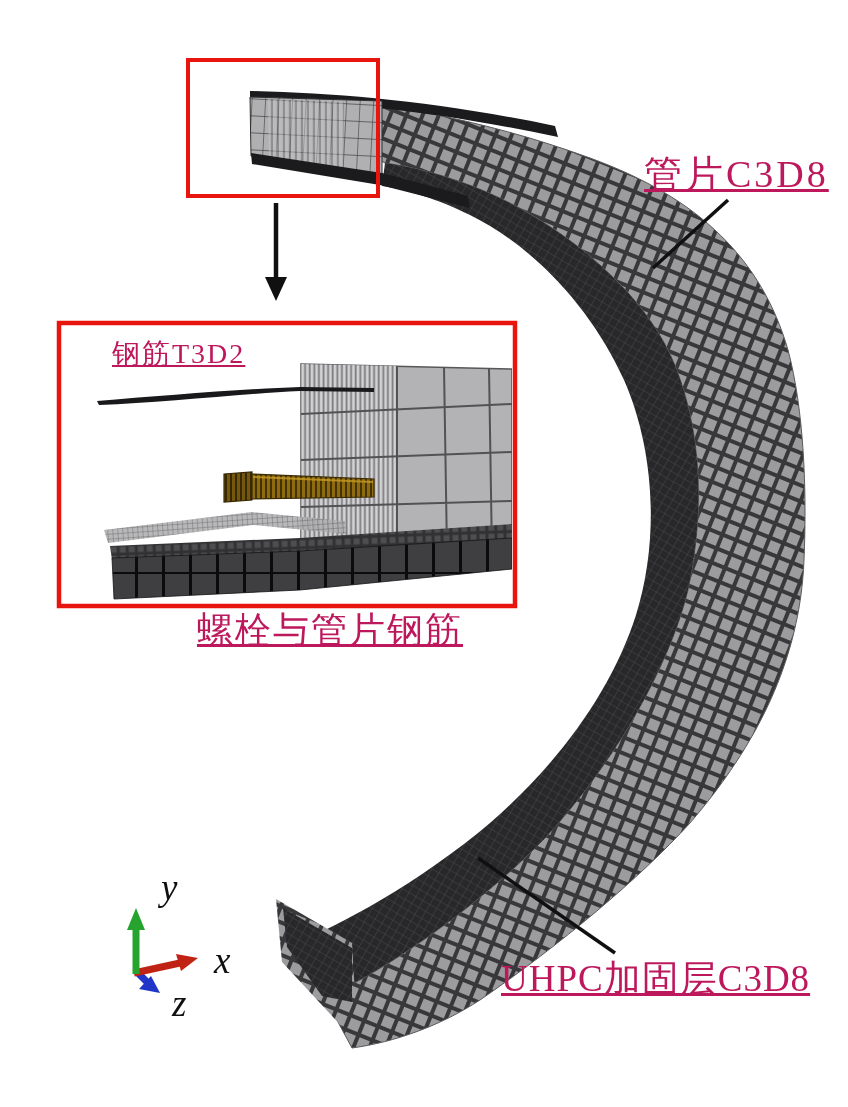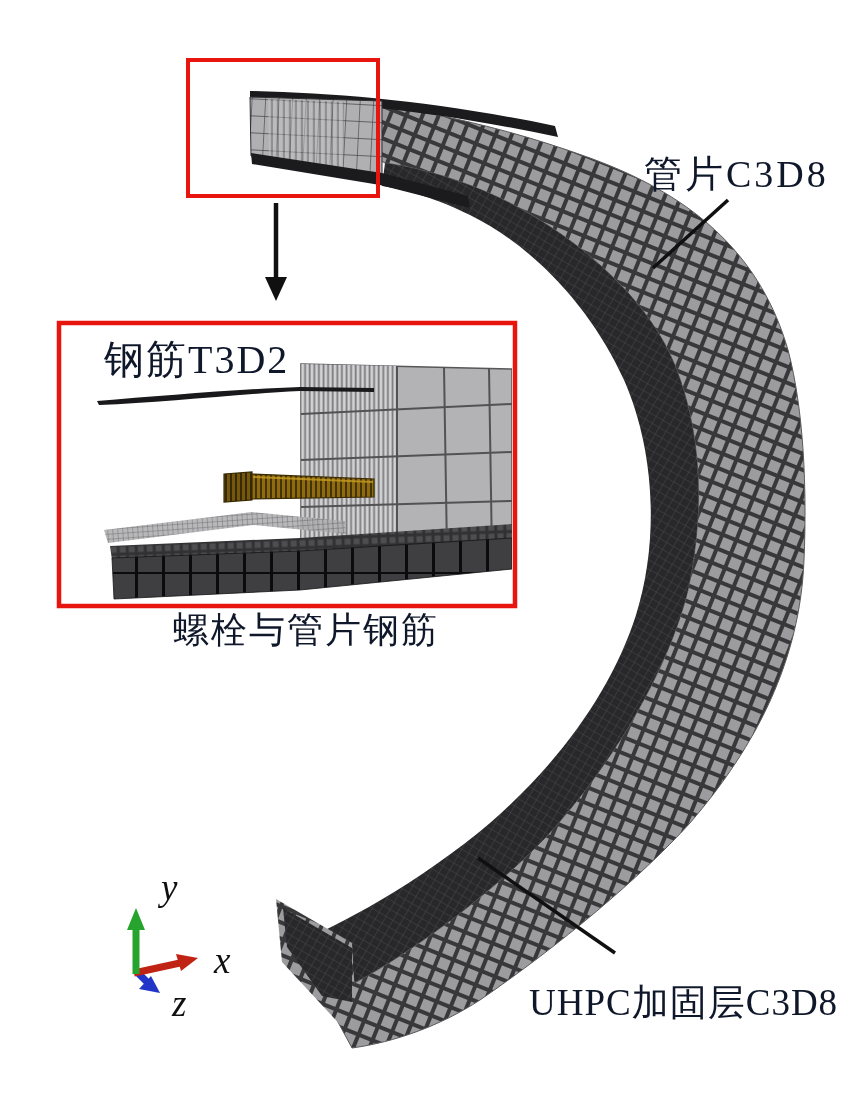--- a/index.html
+++ b/index.html
@@ -1,26 +1,26 @@
 <!DOCTYPE html>
 <html><head>
 <meta charset="utf-8">
 <style>
   html,body{margin:0;padding:0;background:#ffffff;}
   .canvas{
     position:relative;width:848px;height:1107px;background:#ffffff;overflow:hidden;
     font-family:"Liberation Serif","DejaVu Serif",serif;color:#151515;
   }
   .canvas svg{position:absolute;left:0;top:0;}
-  .lbl{position:absolute;white-space:nowrap;line-height:1.05;color:#0f172a;}
+  .lbl{position:absolute;white-space:nowrap;line-height:1.05;color:#be185d;text-decoration:underline;}
   .lbl-seg{left:644px;top:155px;font-size:38px;letter-spacing:3px;}
-  .lbl-rebar{left:104px;top:339px;font-size:40px;letter-spacing:2px;}
+  .lbl-rebar{left:112px;top:339px;font-size:28px;letter-spacing:2px;}
   .lbl-bolt{left:109px;top:431px;font-size:36px;letter-spacing:2px;}
-  .lbl-caption{left:173px;top:612px;font-size:36px;letter-spacing:2px;}
-  .lbl-uhpc{left:501px;top:984px;font-size:37px;letter-spacing:1px;margin-left:28px;}
+  .lbl-caption{left:197px;top:612px;font-size:36px;letter-spacing:2px;}
+  .lbl-uhpc{left:501px;top:960px;font-size:37px;letter-spacing:1px;}
   .axis-letter{position:absolute;font-style:italic;font-size:37px;color:#101010;}
   .ax-y{left:161px;top:866px;}
   .ax-x{left:214px;top:939px;}
   .ax-z{left:172px;top:982px;}
 </style>
 </head>
 <body>
 
 <div class="canvas">
 

